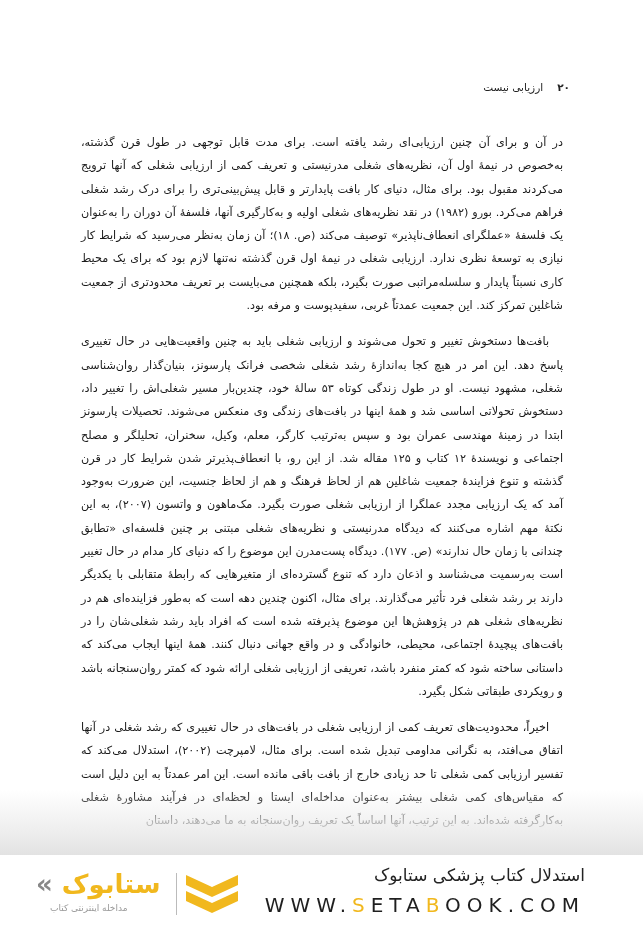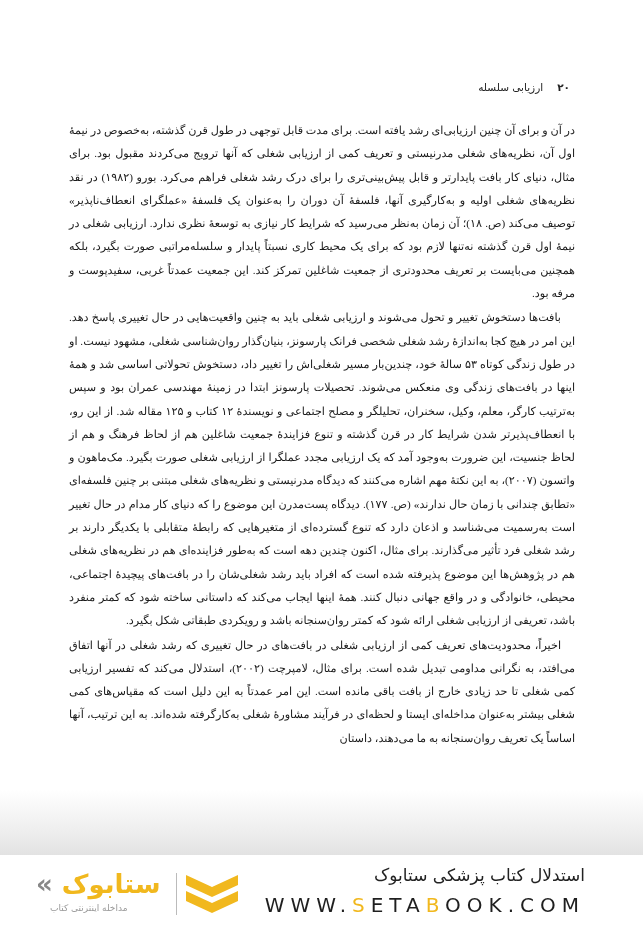--- a/index.html
+++ b/index.html
@@ -20,21 +20,21 @@
     position: absolute; top: 81px; right: 73px;
     direction: rtl; display: flex; gap: 14px; align-items: center;
     font-size: 10.5px; color: #222;
   }
   .running-head .pg { font-weight: bold; }
   .body-text {
     position: absolute; left: 68px; width: 508px; top: 118px;
     direction: rtl; text-align: justify; text-align-last: right;
     font-size: 11.2px; line-height: 23.3px; color: #1a1a1a;
   }
-  .body-text p { margin: 1px; text-indent: 0; font-family: Liberation Serif, serif; }
+  .body-text p { margin: 13px; text-indent: 0; }
   .body-text p.indent { text-indent: 14px; }
   .banner {
     position: absolute; left: 0; top: 855px; width: 643px; height: 71px;
     background: #ffffff;
   }
   .banner-title {
     position: absolute; right: 58px; top: 10px;
     direction: rtl; font-size: 17px; color: #222;
   }
   .banner-url {
@@ -54,21 +54,21 @@
   }
   .logo-divider { position: absolute; left: 140px; top: 4px; width: 1px; height: 42px; background: #bbb; }
   .logo-mark { position: absolute; left: 150px; top: 2px; }
 </style>
 </head>
 <body>
 
 <div class="page">
   <div class="running-head">
     <span class="pg">۲۰</span>
-    <span>ارزیابی سلسله</span>
+    <span>ارزیابی نیست</span>
   </div>
 
   <div class="body-text">
     <p>در آن و برای آن چنین ارزیابی‌ای رشد یافته است. برای مدت قابل توجهی در طول قرن گذشته، به‌خصوص در نیمهٔ اول آن، نظریه‌های شغلی مدرنیستی و تعریف کمی از ارزیابی شغلی که آنها ترویج می‌کردند مقبول بود. برای مثال، دنیای کار بافت پایدارتر و قابل پیش‌بینی‌تری را برای درک رشد شغلی فراهم می‌کرد. بورو (۱۹۸۲) در نقد نظریه‌های شغلی اولیه و به‌کارگیری آنها، فلسفهٔ آن دوران را به‌عنوان یک فلسفهٔ «عملگرای انعطاف‌ناپذیر» توصیف می‌کند (ص. ۱۸)؛ آن زمان به‌نظر می‌رسید که شرایط کار نیازی به توسعهٔ نظری ندارد. ارزیابی شغلی در نیمهٔ اول قرن گذشته نه‌تنها لازم بود که برای یک محیط کاری نسبتاً پایدار و سلسله‌مراتبی صورت بگیرد، بلکه همچنین می‌بایست بر تعریف محدودتری از جمعیت شاغلین تمرکز کند. این جمعیت عمدتاً غربی، سفیدپوست و مرفه بود.</p>
     <p class="indent">بافت‌ها دستخوش تغییر و تحول می‌شوند و ارزیابی شغلی باید به چنین واقعیت‌هایی در حال تغییری پاسخ دهد. این امر در هیچ کجا به‌اندازهٔ رشد شغلی شخصی فرانک پارسونز، بنیان‌گذار روان‌شناسی شغلی، مشهود نیست. او در طول زندگی کوتاه ۵۳ سالهٔ خود، چندین‌بار مسیر شغلی‌اش را تغییر داد، دستخوش تحولاتی اساسی شد و همهٔ اینها در بافت‌های زندگی وی منعکس می‌شوند. تحصیلات پارسونز ابتدا در زمینهٔ مهندسی عمران بود و سپس به‌ترتیب کارگر، معلم، وکیل، سخنران، تحلیلگر و مصلح اجتماعی و نویسندهٔ ۱۲ کتاب و ۱۲۵ مقاله شد. از این رو، با انعطاف‌پذیرتر شدن شرایط کار در قرن گذشته و تنوع فزایندهٔ جمعیت شاغلین هم از لحاظ فرهنگ و هم از لحاظ جنسیت، این ضرورت به‌وجود آمد که یک ارزیابی مجدد عملگرا از ارزیابی شغلی صورت بگیرد. مک‌ماهون و واتسون (۲۰۰۷)، به این نکتهٔ مهم اشاره می‌کنند که دیدگاه مدرنیستی و نظریه‌های شغلی مبتنی بر چنین فلسفه‌ای «تطابق چندانی با زمان حال ندارند» (ص. ۱۷۷). دیدگاه پست‌مدرن این موضوع را که دنیای کار مدام در حال تغییر است به‌رسمیت می‌شناسد و اذعان دارد که تنوع گسترده‌ای از متغیرهایی که رابطهٔ متقابلی با یکدیگر دارند بر رشد شغلی فرد تأثیر می‌گذارند. برای مثال، اکنون چندین دهه است که به‌طور فزاینده‌ای هم در نظریه‌های شغلی هم در پژوهش‌ها این موضوع پذیرفته شده است که افراد باید رشد شغلی‌شان را در بافت‌های پیچیدهٔ اجتماعی، محیطی، خانوادگی و در واقع جهانی دنبال کنند. همهٔ اینها ایجاب می‌کند که داستانی ساخته شود که کمتر منفرد باشد، تعریفی از ارزیابی شغلی ارائه شود که کمتر روان‌سنجانه باشد و رویکردی طبقاتی شکل بگیرد.</p>
     <p class="indent">اخیراً، محدودیت‌های تعریف کمی از ارزیابی شغلی در بافت‌های در حال تغییری که رشد شغلی در آنها اتفاق می‌افتد، به نگرانی مداومی تبدیل شده است. برای مثال، لامپرچت (۲۰۰۲)، استدلال می‌کند که تفسیر ارزیابی کمی شغلی تا حد زیادی خارج از بافت باقی مانده است. این امر عمدتاً به این دلیل است که مقیاس‌های کمی شغلی بیشتر به‌عنوان مداخله‌ای ایستا و لحظه‌ای در فرآیند مشاورهٔ شغلی به‌کارگرفته شده‌اند. به این ترتیب، آنها اساساً یک تعریف روان‌سنجانه به ما می‌دهند، داستان</p>
   </div>
   <div class="page-fade"></div>
 </div>
 

